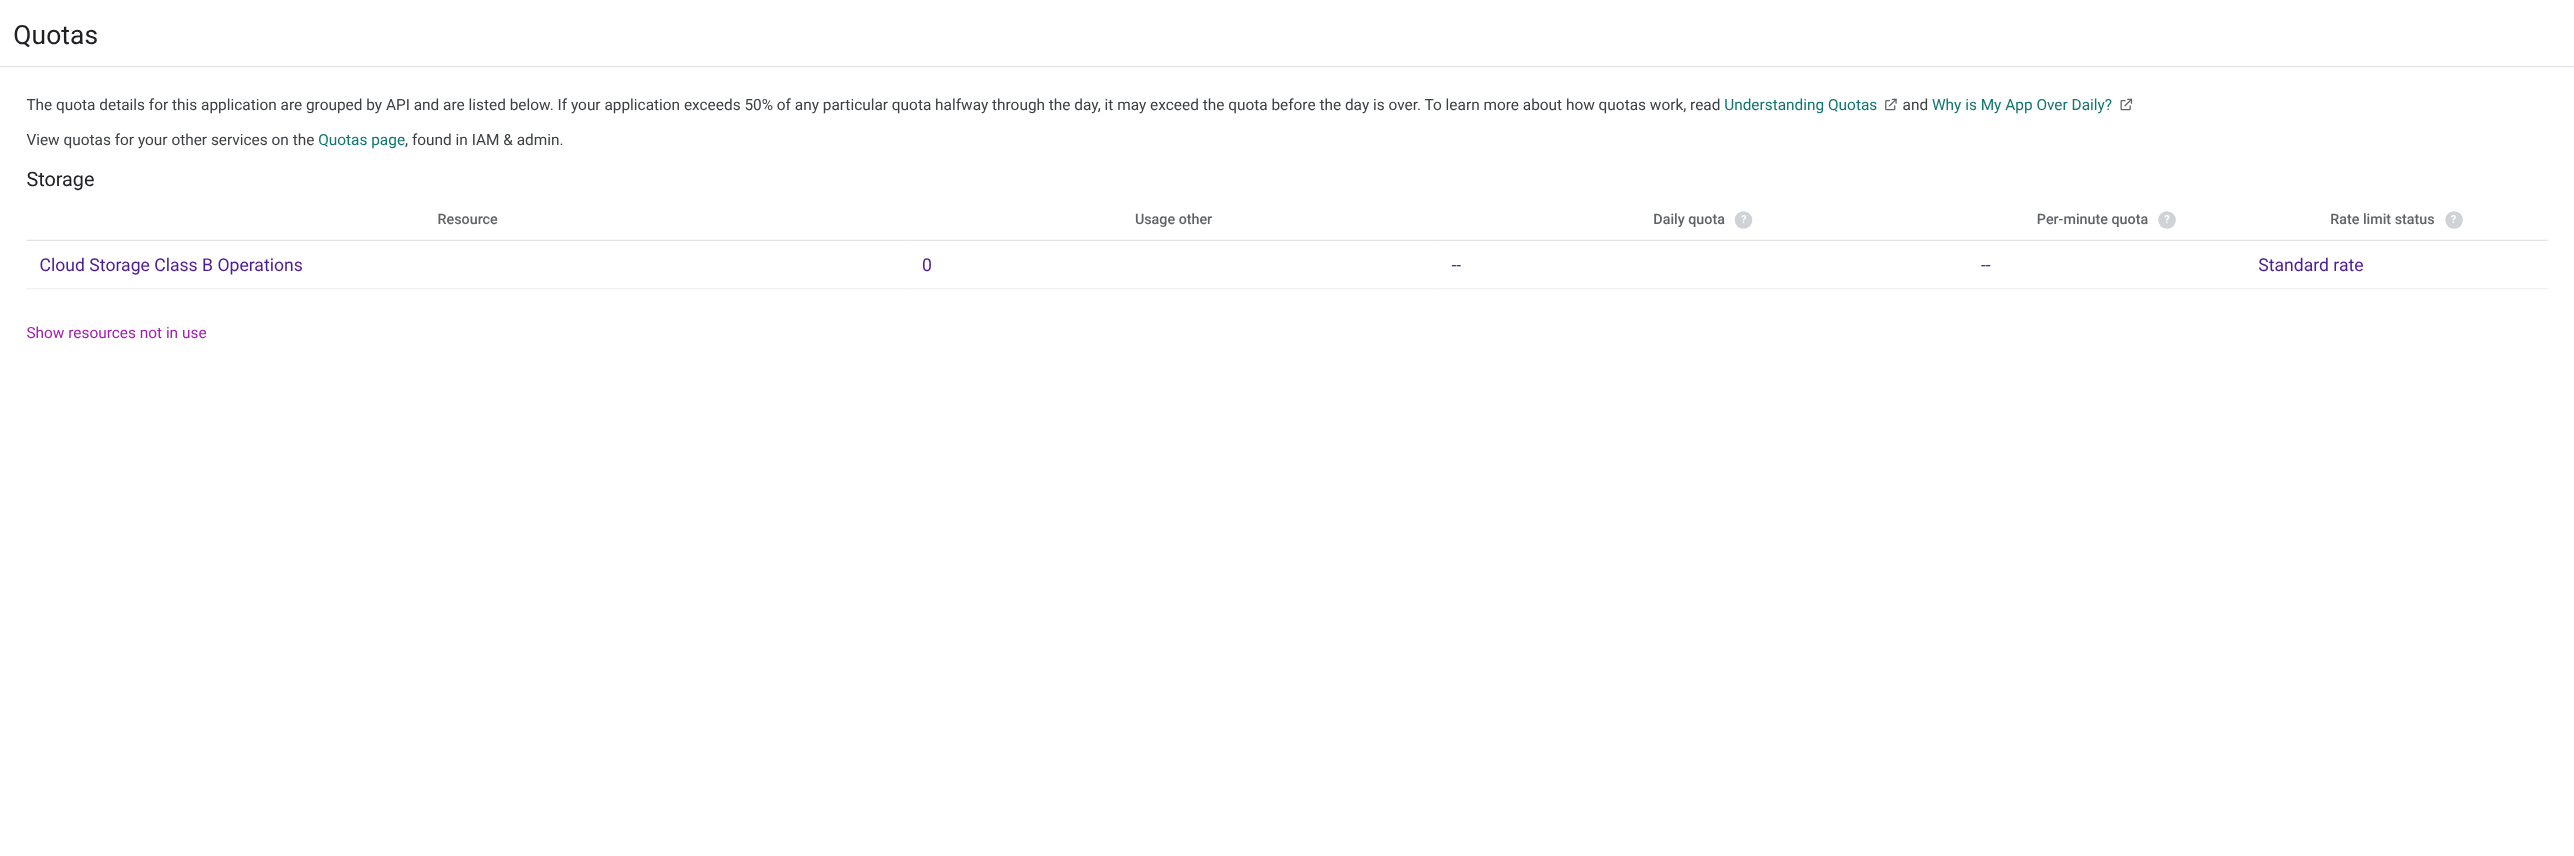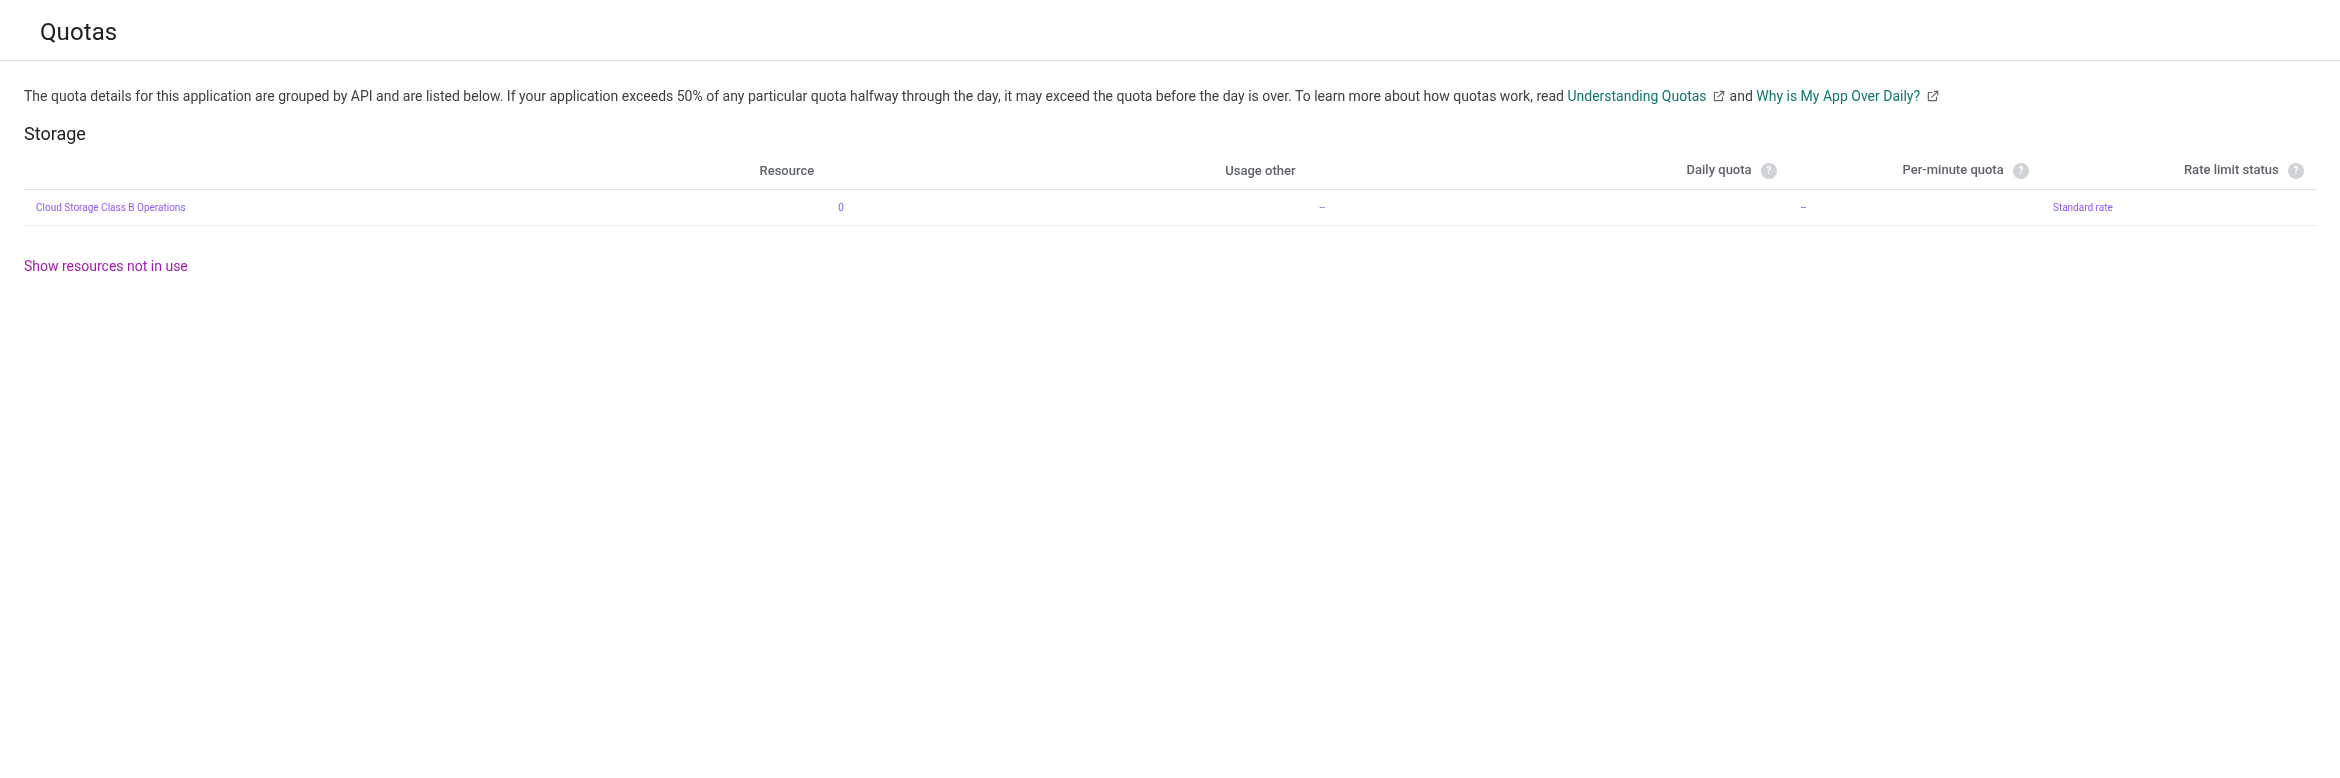--- a/index.html
+++ b/index.html
@@ -10,21 +10,21 @@
     body {
       font-family: Roboto, Arial, sans-serif;
       background: #fff;
       color: #3c4043;
       font-size: 14px;
     }
     .page {
       width: 100%;
     }
     .header {
-      padding: 18px 24px 14px 40px;
+      padding: 18px 24px 14px 12px;
       border-bottom: 1px solid #e0e0e0;
     }
     .header h1 {
       font-weight: 400;
       font-size: 24px;
       color: #202124;
       letter-spacing: 0.1px;
     }
     .content {
       padding: 24px 24px 0 24px;
@@ -57,30 +57,30 @@
       color: #202124;
       margin-top: 14px;
       margin-bottom: 8px;
     }
     .table {
       width: 100%;
       border-collapse: collapse;
       margin-top: 6px;
     }
     .table thead th {
-      text-align: right;
+      text-align: center;
       font-weight: 500;
       font-size: 13px;
       color: #5f6368;
       padding: 10px 12px 10px 12px;
       border-bottom: 1px solid #e0e0e0;
     }
     .table tbody td {
-      color: #8b5cf6;
-      font-size: 10px;
+      color: #4c1d95;
+      font-size: 16px;
       padding: 12px 12px 12px 12px;
       border-bottom: 1px solid #eceff1;
     }
     .help-icon {
       display: inline-flex;
       vertical-align: middle;
       margin-left: 6px;
       width: 16px;
       height: 16px;
       border-radius: 50%;
@@ -134,20 +134,23 @@
           <span>Why is My App Over Daily?</span>
           <span class="ext-icon">
             <svg viewBox="0 0 24 24">
                 <path d="M14 4h6v6" stroke-width="2" stroke-linecap="round"></path>
                 <path d="M20 4L10 14" stroke-width="2" stroke-linecap="round"></path>
                 <path d="M18 14v5a1 1 0 0 1-1 1H5a1 1 0 0 1-1-1V7a1 1 0 0 1 1-1h5" stroke-width="2" stroke-linecap="round"></path>
               </svg>
           </span>
         </a>
       </p>
+      <p>
+        <span>View quotas for your other services on the </span><a>Quotas page</a><span>, found in IAM &amp; admin.</span>
+      </p>
     </div>
 
     <h2 class="section-title">Storage</h2>
 
     <table class="table">
       <thead>
         <tr>
           <th class="col-resource">Resource</th>
           <th class="col-usage">Usage other</th>
           <th class="col-daily">

